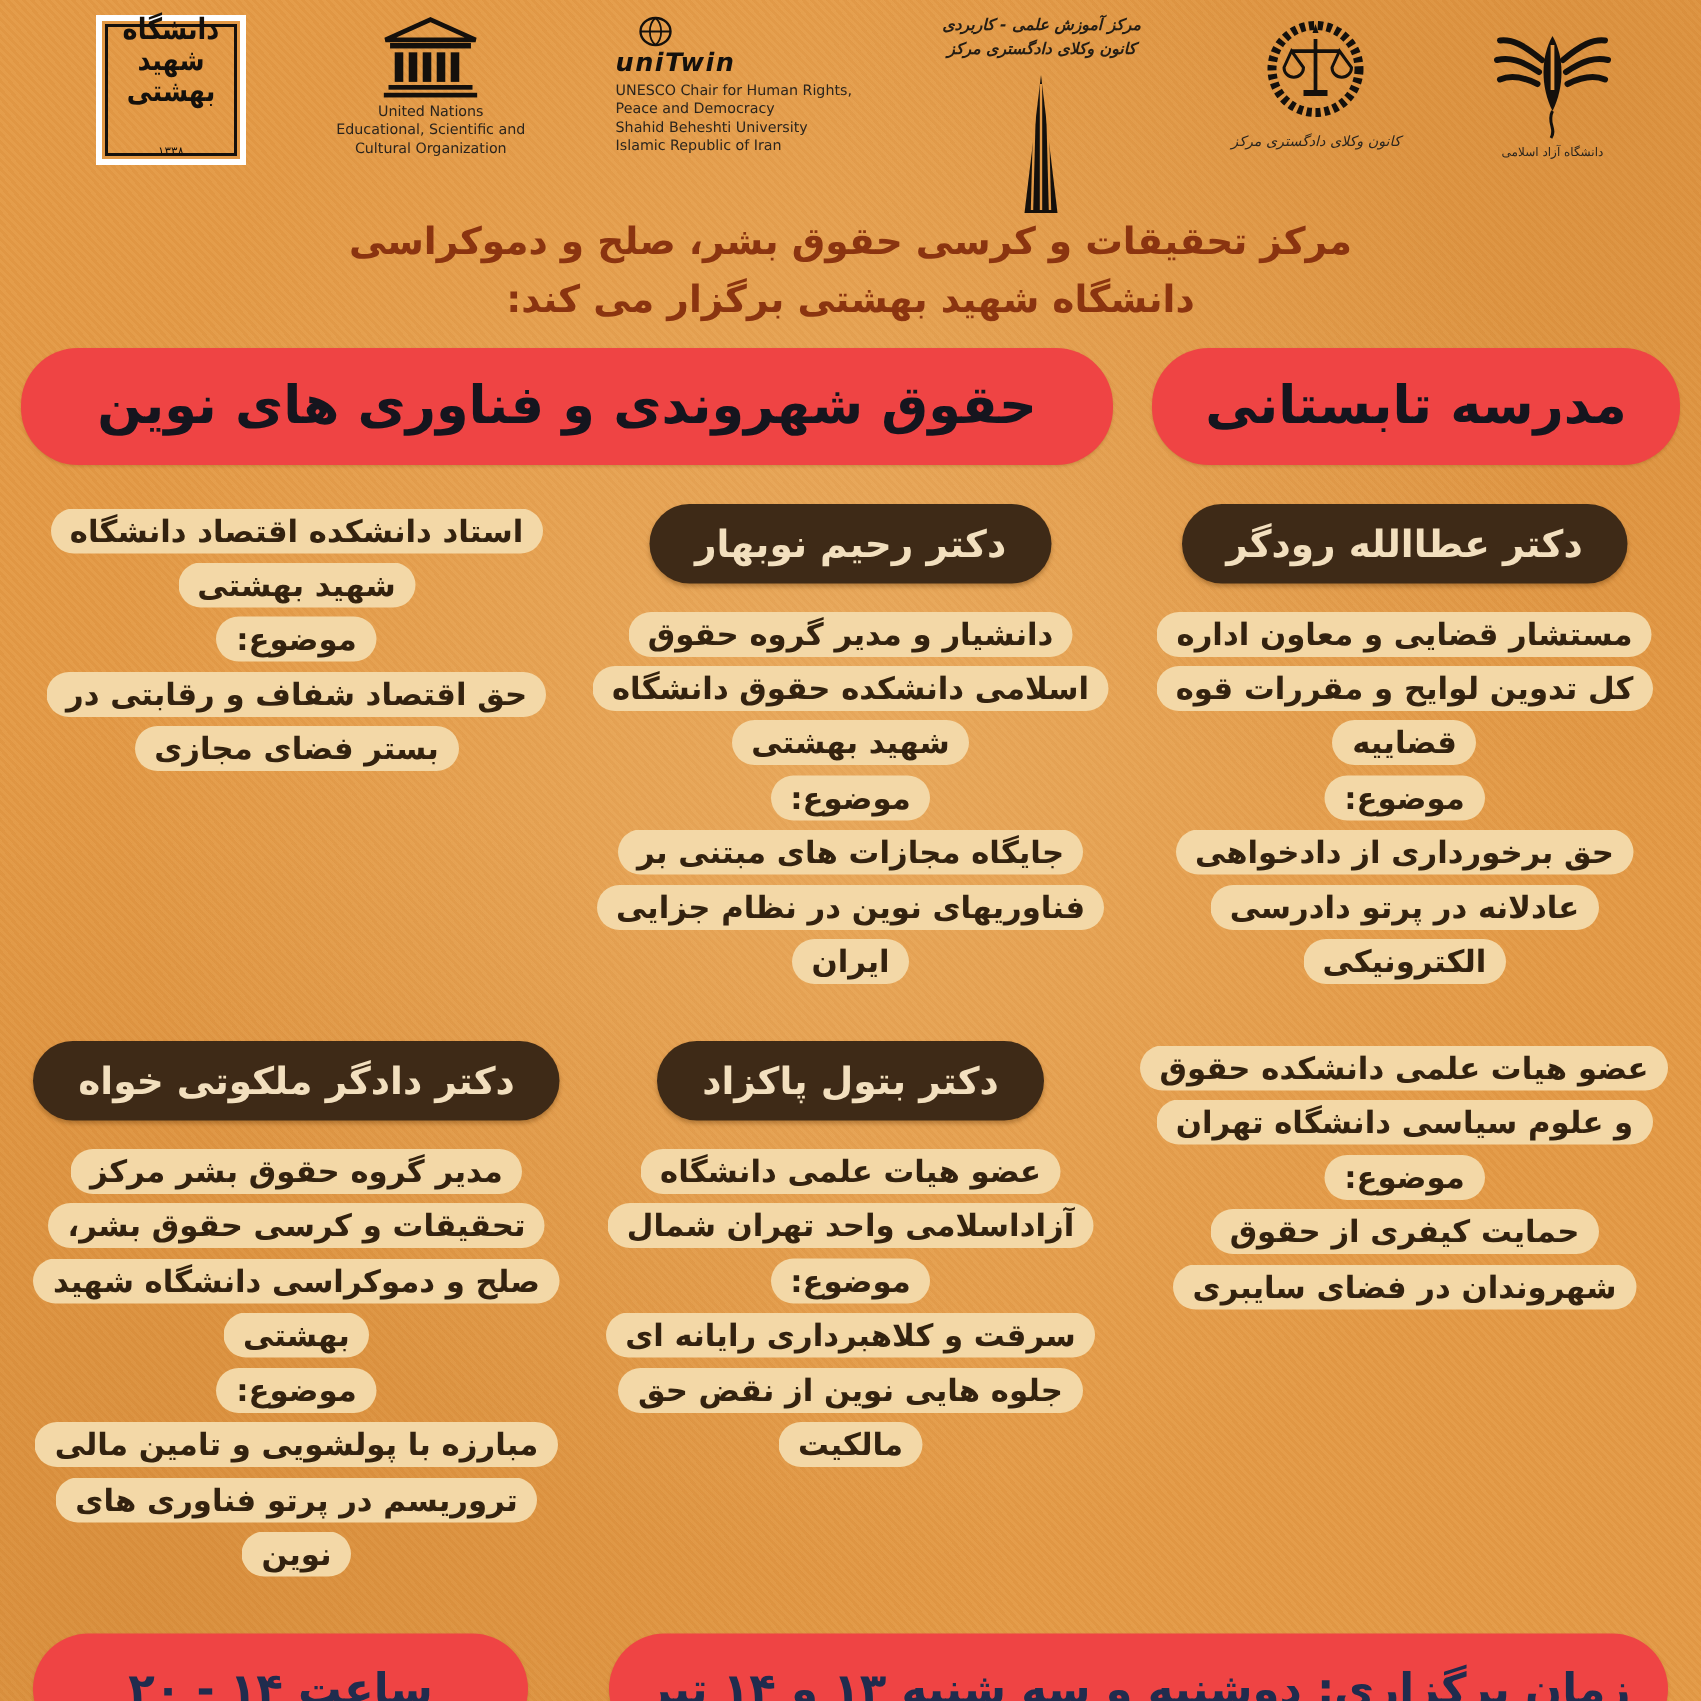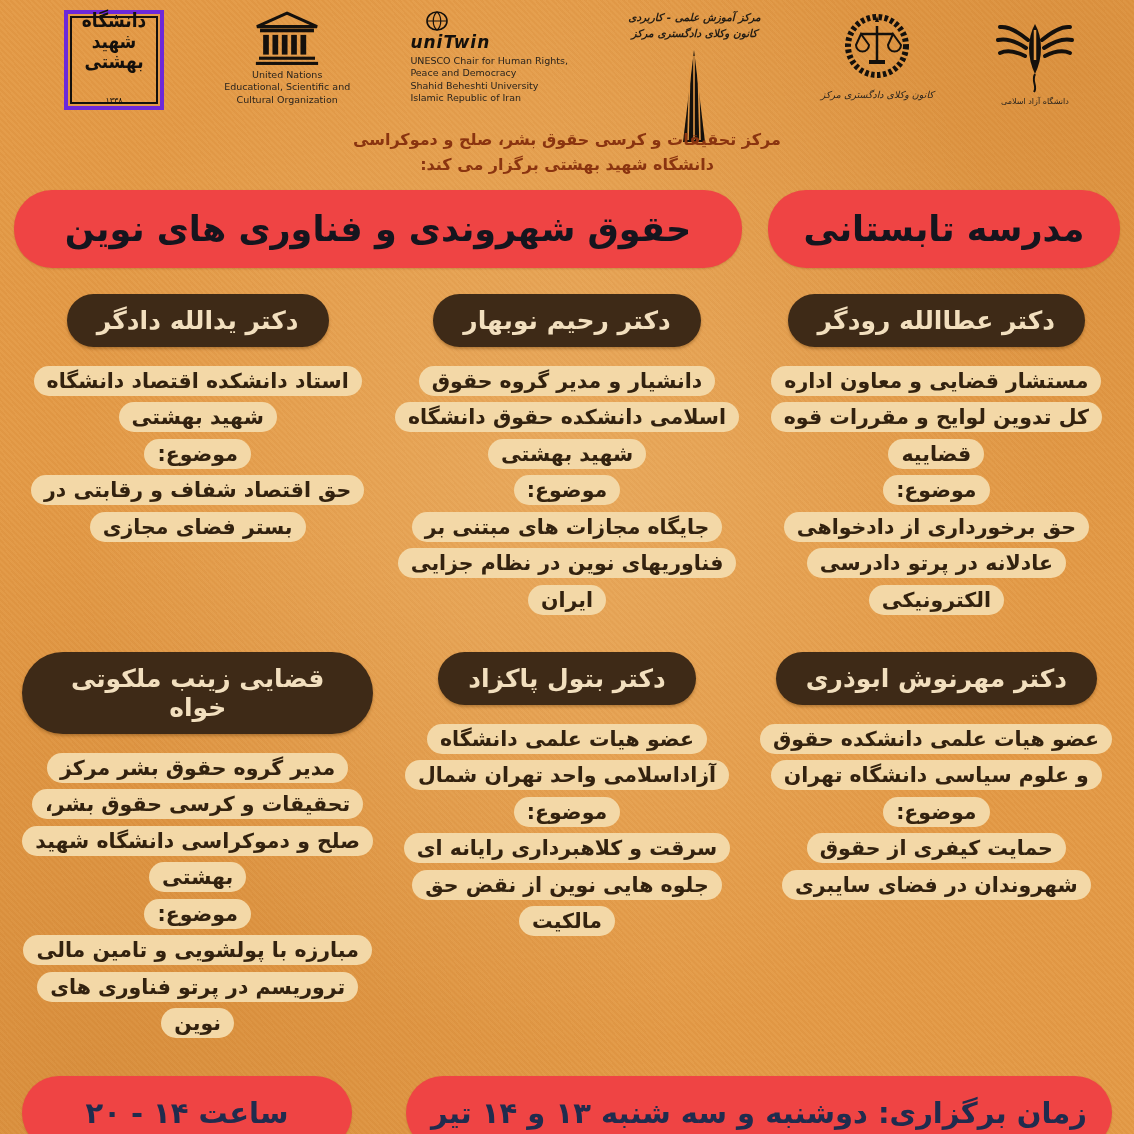--- a/index.html
+++ b/index.html
@@ -13,29 +13,29 @@
       radial-gradient(ellipse at 95% 6%, rgba(170,95,20,.14), rgba(0,0,0,0) 35%),
       repeating-linear-gradient(47deg, rgba(172,104,28,.05) 0 2px, rgba(255,224,160,.05) 2px 4px);
     direction:rtl;
   }
   .pre{white-space:pre-line;}
   
   .logos{display:flex;direction:ltr;justify-content:space-between;align-items:flex-start;
          padding:10px 58px 0 64px;height:118px;}
   .logo{display:flex;flex-direction:column;align-items:center;color:#171310;}
   .caption{font-size:9.5px;line-height:1.3;text-align:center;color:#2a241d;margin-top:3px;}
-  .sbu-box{width:92px;height:92px;border:4px solid #6d28d9;box-shadow:inset 0 0 0 2px #e39946, inset 0 0 0 4px #14100c;
+  .sbu-box{width:92px;height:92px;border:4px solid #ffffff;box-shadow:inset 0 0 0 2px #e39946, inset 0 0 0 4px #14100c;
            display:flex;flex-direction:column;align-items:center;justify-content:center;direction:rtl;gap:25px;}
   .sbu-box .w{font-weight:bold;font-size:17px;line-height:1.05;color:#14100c;transform:scaleY(1.15);}
   .sbu-box .y{font-size:8px;color:#14100c;margin-top:2px;}
   .unitwin-word{font-weight:bold;font-style:italic;font-size:17px;color:#14100c;letter-spacing:1px;}
   .pen-wrap{display:flex;direction:ltr;align-items:center;gap:8px;flex-direction:column;}
   .pen-cap{font-size:10.5px;font-weight:bold;color:#241d14;text-align:center;line-height:1.5;direction:rtl;font-style:italic;}
   
-  .organizer{font-weight:bold;font-size:16px;line-height:1.55;color:#8a3410;text-align:center;margin-top:0;}
+  .organizer{font-weight:bold;font-size:25px;line-height:1.55;color:#8a3410;text-align:center;margin-top:14px;}
   
   .titles{display:flex;gap:26px;padding:0 14px;margin-top:12px;}
   .bluepill{background:#ef4444;border-radius:38px;color:#15151e;font-weight:bold;text-align:center;
             box-shadow:0 1px 2px rgba(120,70,10,.25);}
   .title-right{width:352px;font-size:35px;line-height:78px;height:78px;}
   .title-left{flex:1;font-size:35px;line-height:78px;height:78px;}
   
   .speakers{display:grid;grid-template-columns:1fr 1fr 1fr;gap:18px;padding:0 22px;margin-top:26px;}
   .speaker{text-align:center;}
   .name-pill{display:inline-block;background:#3e2a17;color:#f2dfbe;font-weight:bold;font-size:25px;
@@ -151,48 +151,46 @@
   </div>
   <div class="speaker">
     <div class="name-pill">دکتر رحیم نوبهار</div>
     <div class="desc">
       <span class="blob">دانشیار و مدیر گروه حقوق اسلامی دانشکده حقوق دانشگاه شهید بهشتی</span>
       <div class="desc-line"><span class="blob">موضوع:</span></div>
       <span class="blob">جایگاه مجازات های مبتنی بر فناوریهای نوین در نظام جزایی ایران</span>
     </div>
   </div>
   <div class="speaker">
-    <div class="name-pill">دکتر یدالله دادگر</div>
     <div class="desc">
       <span class="blob">استاد دانشکده اقتصاد دانشگاه شهید بهشتی</span>
       <div class="desc-line"><span class="blob">موضوع:</span></div>
       <span class="blob">حق اقتصاد شفاف و رقابتی در بستر فضای مجازی</span>
     </div>
   </div>
 </div>
 
 <div class="speakers row2">
   <div class="speaker">
-    <div class="name-pill">دکتر مهرنوش ابوذری</div>
     <div class="desc">
       <span class="blob">عضو هیات علمی دانشکده حقوق و علوم سیاسی دانشگاه تهران</span>
       <div class="desc-line"><span class="blob">موضوع:</span></div>
       <span class="blob">حمایت کیفری از حقوق شهروندان در فضای سایبری</span>
     </div>
   </div>
   <div class="speaker">
     <div class="name-pill">دکتر بتول پاکزاد</div>
     <div class="desc">
       <span class="blob">عضو هیات علمی دانشگاه آزاداسلامی واحد تهران شمال</span>
       <div class="desc-line"><span class="blob">موضوع:</span></div>
       <span class="blob">سرقت و کلاهبرداری رایانه ای جلوه هایی نوین از نقض حق مالکیت</span>
     </div>
   </div>
   <div class="speaker">
-    <div class="name-pill">قضایی زینب ملکوتی خواه</div>
+    <div class="name-pill">دکتر دادگر ملکوتی خواه</div>
     <div class="desc">
       <span class="blob">مدیر گروه حقوق بشر مرکز تحقیقات و کرسی حقوق بشر، صلح و دموکراسی دانشگاه شهید بهشتی</span>
       <div class="desc-line"><span class="blob">موضوع:</span></div>
       <span class="blob">مبارزه با پولشویی و تامین مالی تروریسم در پرتو فناوری های نوین</span>
     </div>
   </div>
 </div>
 
 <div class="schedule">
   <div class="bluepill sched-date">زمان برگزاری: دوشنبه و سه شنبه ۱۳ و ۱۴ تیر ماه ۱۴۰۱</div>

